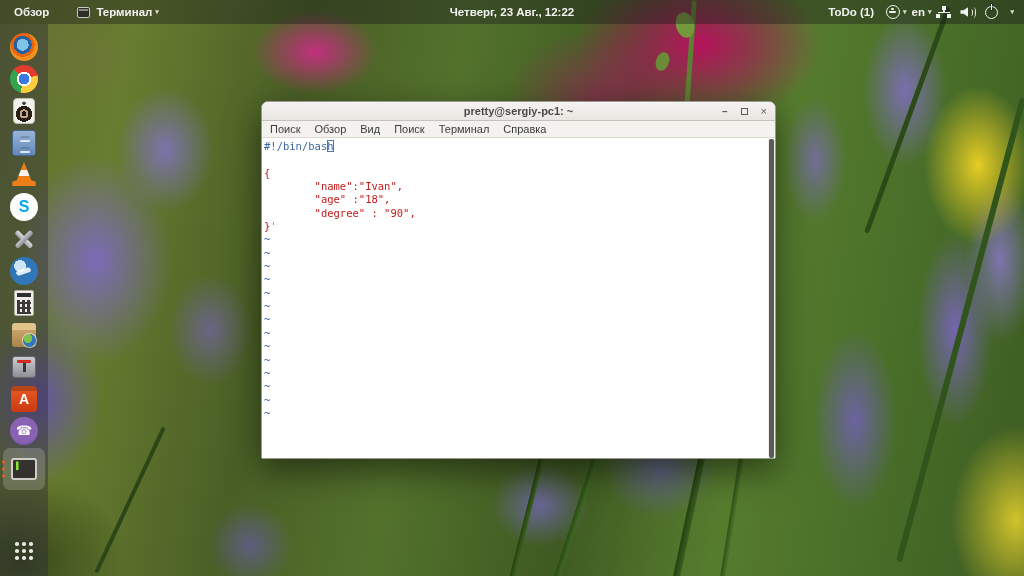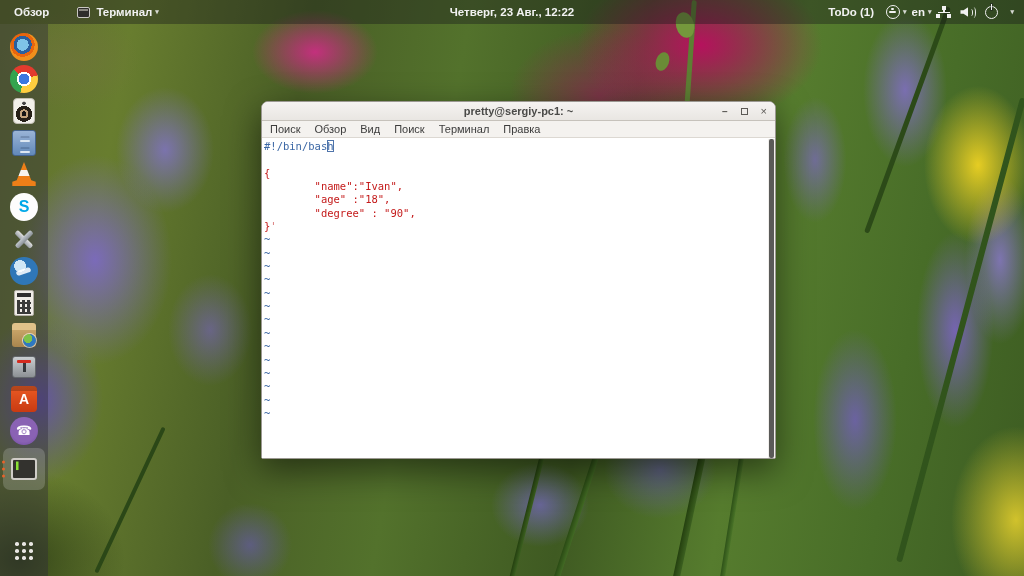--- a/index.html
+++ b/index.html
@@ -271,21 +271,21 @@
         <span id="btn-max"></span>
         <span id="btn-close">×</span>
       </span>
     </div>
     <div id="menubar">
         <span>Поиск</span>
         <span>Обзор</span>
         <span>Вид</span>
         <span>Поиск</span>
         <span>Терминал</span>
-        <span>Правка</span>
+        <span>Справка</span>
       </div>
     <div id="term-content">
       <div id="term-lines">
           <div class="trow"><span class="tb">#!/bin/bas</span><span class="tb cursor">h</span></div>
           <div class="trow"> </div>
           <div class="trow"><span class="ts">{</span></div>
           <div class="trow"><span class="ts">        "name":"Ivan",</span></div>
           <div class="trow"><span class="ts">        "age" :"18",</span></div>
           <div class="trow"><span class="ts">        "degree" : "90",</span></div>
           <div class="trow"><span class="ts">}</span><span class="tq">'</span></div>

